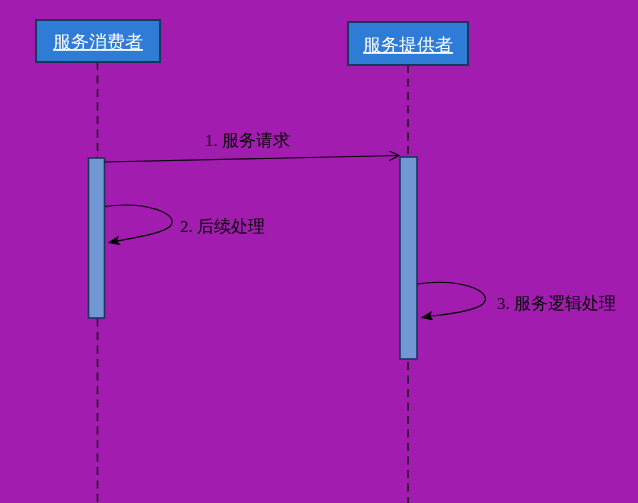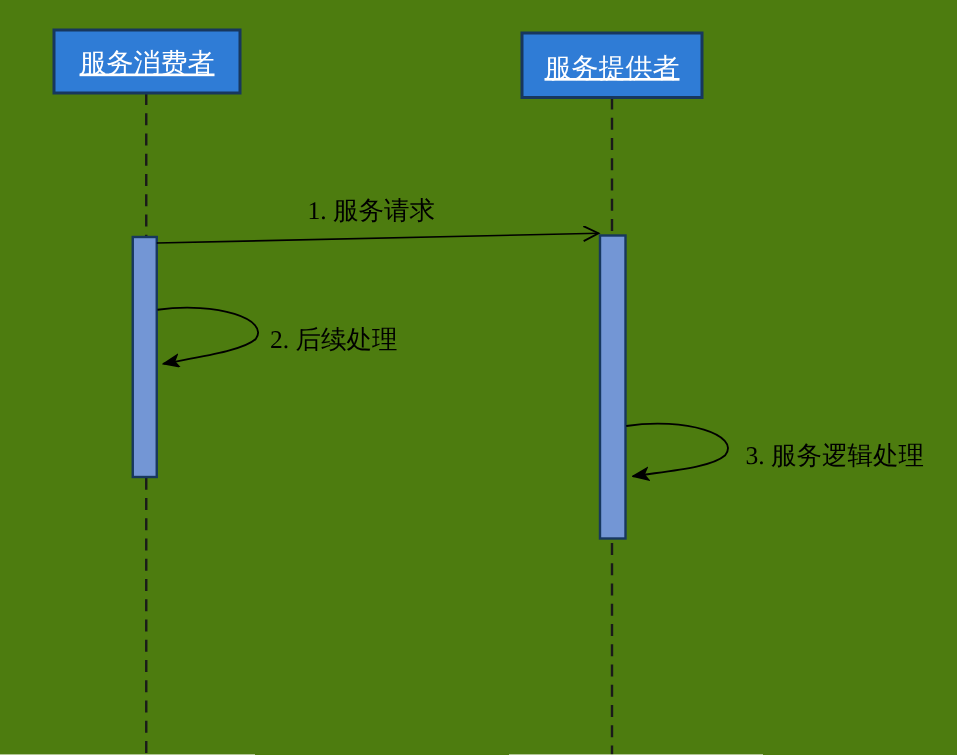--- a/index.html
+++ b/index.html
@@ -5,21 +5,21 @@
   html, body {
     margin: 0;
     padding: 0;
     background: #ffffff;
     font-family: "Liberation Serif", serif;
   }
   .canvas {
     position: relative;
     width: 638px;
     height: 503px;
-    background: #4d7c0f;
+    background: #a21caf;
     overflow: hidden;
   }
   svg { display: block; }
   text {
     font-family: "Liberation Serif", serif;
   }
   .participant-label {
     font-size: 18px;
     fill: #ffffff;
     text-decoration: underline;

